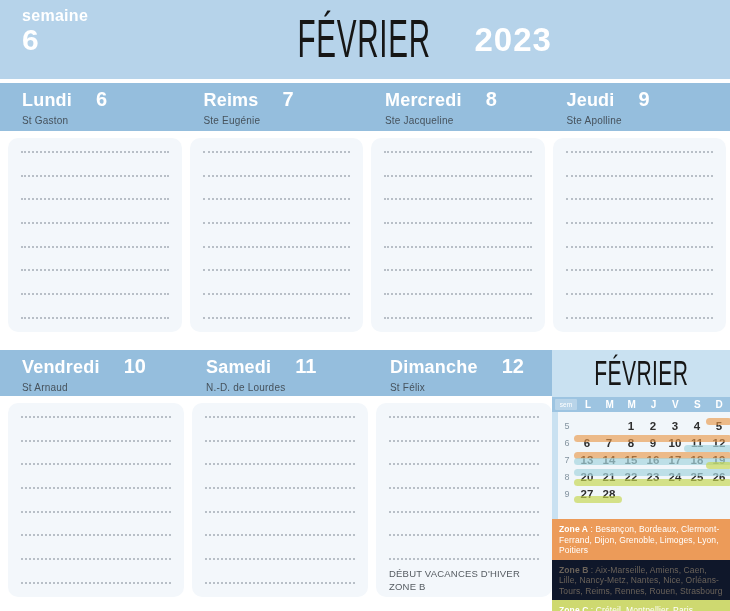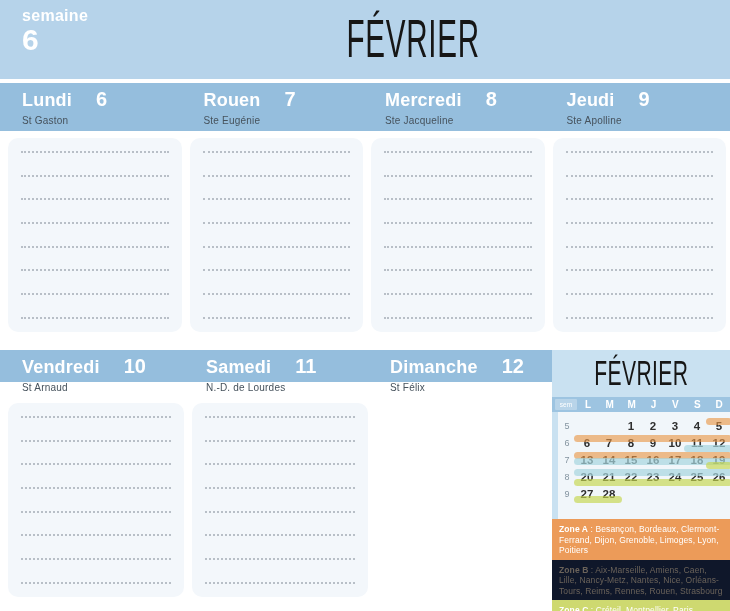--- a/index.html
+++ b/index.html
@@ -17,21 +17,21 @@
                 display:flex; align-items:center; justify-content:center; gap:20px;
                 transform:translateX(48px); }
   .month-title { display:inline-block; font-size:40px; font-weight:500; color:#161616;
                  letter-spacing:1px; transform:scale(.74,1.32); }
   .year-title { font-size:33px; font-weight:800; color:#fff; letter-spacing:1px; }
 
   
   .dayband { position:absolute; background:#95bedd; display:grid; gap:8px;
              padding-left:8px; padding-right:4px; }
   .band1 { left:0; top:83px; width:730px; height:48px; grid-template-columns:repeat(4,1fr); }
-  .band2 { left:0; top:350px; width:552px; height:32px; grid-template-columns:repeat(3,1fr); padding-right:0; }
+  .band2 { left:0; top:350px; width:552px; height:46px; grid-template-columns:repeat(3,1fr); padding-right:0; }
   .daycol { padding:5px 0 0 14px; color:#fff; }
   .dayline { display:flex; align-items:baseline; gap:24px; }
   .day-name { font-size:18px; font-weight:600; letter-spacing:.2px; }
   .day-number { font-size:20px; font-weight:800; }
   .saint-name { font-size:10px; font-weight:400; color:#46525c; margin-top:4px; letter-spacing:.2px; }
 
   
   .cellrow { position:absolute; display:grid; gap:8px; padding-left:8px; padding-right:4px; }
   .row1 { left:0; top:138px; width:730px; height:194px; grid-template-columns:repeat(4,1fr); }
   .row2 { left:0; top:403px; width:552px; height:194px; grid-template-columns:repeat(3,1fr); padding-right:0; }
@@ -69,34 +69,35 @@
 
 <div class="page">
 
   <div class="header">
     <div class="week-box">
       <span class="week-label">semaine</span>
       <span class="week-number">6</span>
     </div>
     <div class="title-wrap">
       <span class="month-title">FÉVRIER</span>
+      <span class="year-title">2023</span>
     </div>
   </div>
 
   <div class="dayband band1" id="band1">
       <div class="daycol">
         <div class="dayline">
           <span class="day-name">Lundi</span>
           <span class="day-number">6</span>
         </div>
         <div class="saint-name">St Gaston</div>
       </div>
       <div class="daycol">
         <div class="dayline">
-          <span class="day-name">Rouen</span>
+          <span class="day-name">Reims</span>
           <span class="day-number">7</span>
         </div>
         <div class="saint-name">Ste Eugénie</div>
       </div>
       <div class="daycol">
         <div class="dayline">
           <span class="day-name">Mercredi</span>
           <span class="day-number">8</span>
         </div>
         <div class="saint-name">Ste Jacqueline</div>
@@ -188,20 +189,33 @@
       </div>
       <div class="notecell">
         <div class="ruled-line"></div>
         <div class="ruled-line"></div>
         <div class="ruled-line"></div>
         <div class="ruled-line"></div>
         <div class="ruled-line"></div>
         <div class="ruled-line"></div>
         <div class="ruled-line"></div>
         <div class="ruled-line"></div>
+      </div>
+      <div class="notecell">
+        <div class="ruled-line"></div>
+        <div class="ruled-line"></div>
+        <div class="ruled-line"></div>
+        <div class="ruled-line"></div>
+        <div class="ruled-line"></div>
+        <div class="ruled-line"></div>
+        <div class="ruled-line"></div>
+        <div class="cell-note">
+          <div>DÉBUT VACANCES D'HIVER</div>
+          <div>ZONE B</div>
+        </div>
       </div>
     </div>
 
   <div class="minical">
     <div class="mini-title-wrap">
       <span class="mini-title">FÉVRIER</span>
     </div>
     <div class="mini-dayband" id="miniDayband">
       <span class="sem-chip">sem</span>
     <span class="mini-dayletter">L</span>

